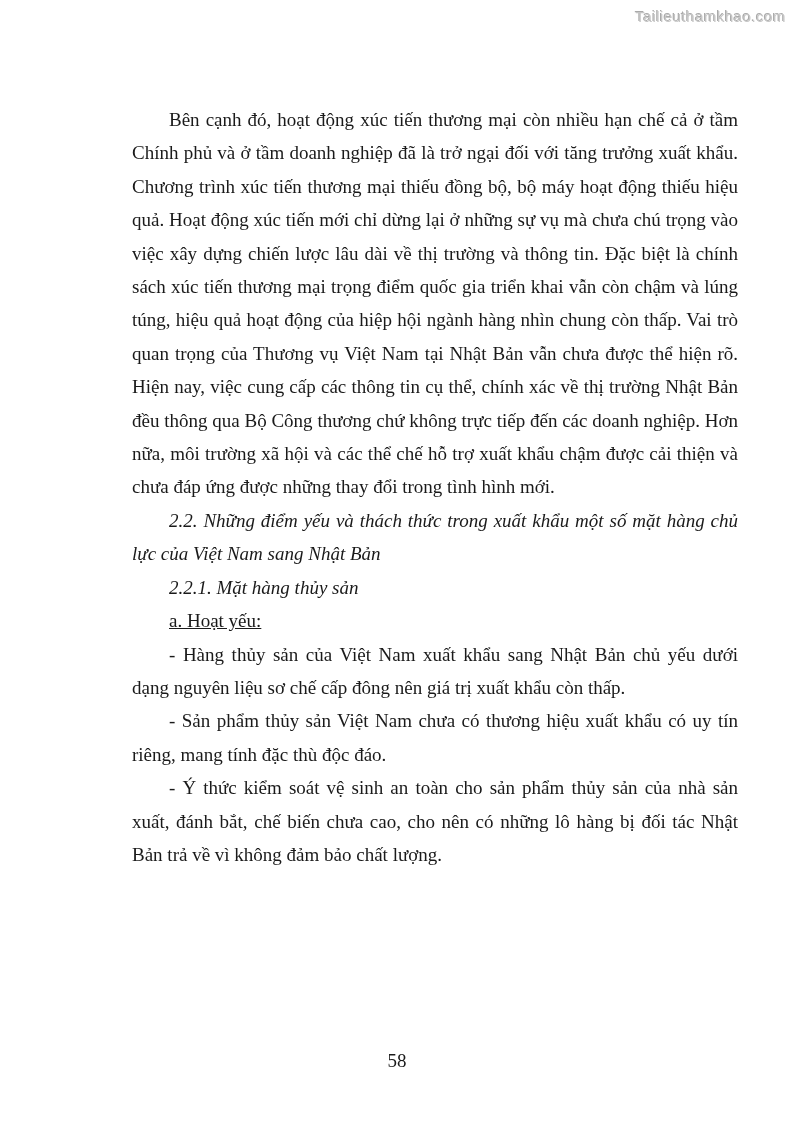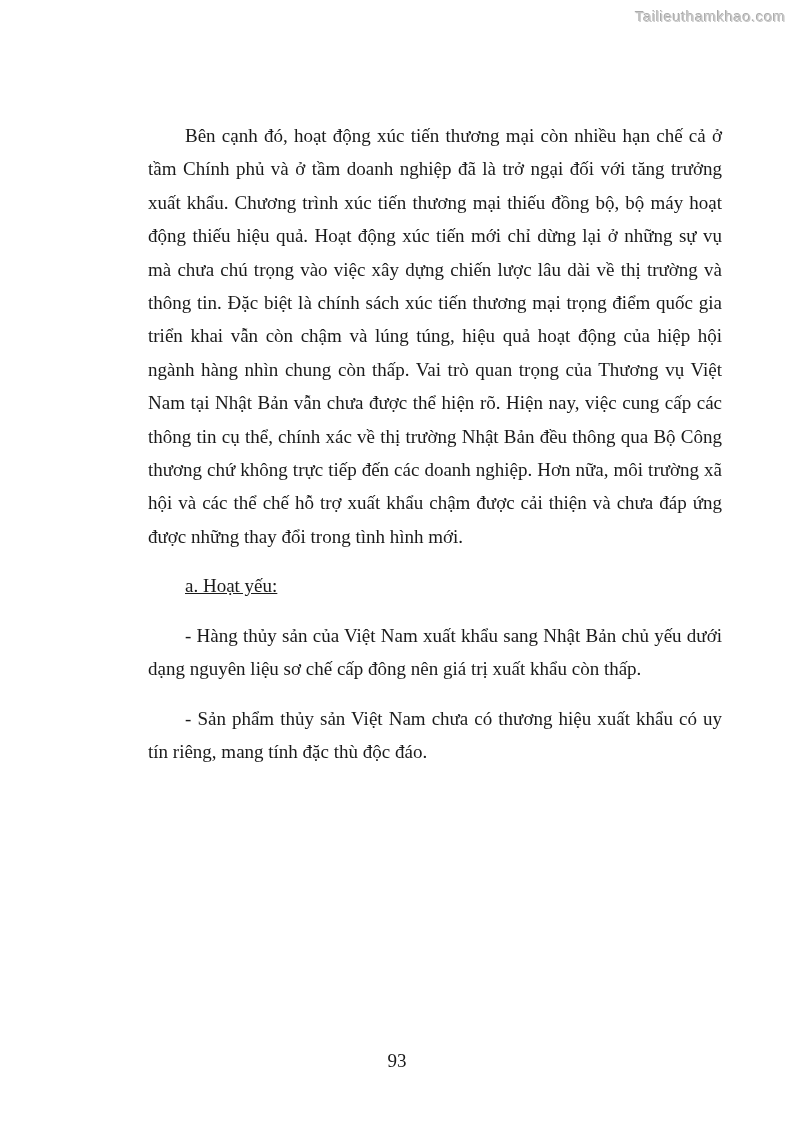--- a/index.html
+++ b/index.html
@@ -30,21 +30,21 @@
   .body-text {
     position: absolute;
     left: 132px;
     top: 103px;
     width: 606px;
     font-size: 19px;
     line-height: 33.4px;
     text-align: justify;
   }
   .body-text p, .body-text h2, .body-text h3 {
-    margin: 16px;
+    margin: 0;
     padding: 0;
     font-size: 19px;
     line-height: 33.4px;
     text-indent: 37px;
     font-weight: normal;
   }
   .heading-bold-italic {
     font-weight: bold;
     font-style: italic;
   }
@@ -69,28 +69,31 @@
 <body>
 
 <div class="page">
 
   <div class="watermark">Tailieuthamkhao.com</div>
 
   <div class="body-text">
 
     <p>Bên cạnh đó, hoạt động xúc tiến thương mại còn nhiều hạn chế cả ở tầm Chính phủ và ở tầm doanh nghiệp đã là trở ngại đối với tăng trưởng xuất khẩu. Chương trình xúc tiến thương mại thiếu đồng bộ, bộ máy hoạt động thiếu hiệu quả. Hoạt động xúc tiến mới chỉ dừng lại ở những sự vụ mà chưa chú trọng vào việc xây dựng chiến lược lâu dài về thị trường và thông tin. Đặc biệt là chính sách xúc tiến thương mại trọng điểm quốc gia triển khai vẫn còn chậm và lúng túng, hiệu quả hoạt động của hiệp hội ngành hàng nhìn chung còn thấp. Vai trò quan trọng của Thương vụ Việt Nam tại Nhật Bản vẫn chưa được thể hiện rõ. Hiện nay, việc cung cấp các thông tin cụ thể, chính xác về thị trường Nhật Bản đều thông qua Bộ Công thương chứ không trực tiếp đến các doanh nghiệp. Hơn nữa, môi trường xã hội và các thể chế hỗ trợ xuất khẩu chậm được cải thiện và chưa đáp ứng được những thay đổi trong tình hình mới.</p>
 
+    <h2 class="heading-bold-italic">2.2. Những điểm yếu và thách thức trong xuất khẩu một số mặt hàng chủ lực của Việt Nam sang Nhật Bản</h2>
 
+    <h3 class="heading-italic">2.2.1. Mặt hàng thủy sản</h3>
 
     <p class="subheading-underline">a. Hoạt yếu:</p>
 
     <p>- Hàng thủy sản của Việt Nam xuất khẩu sang Nhật Bản chủ yếu dưới dạng nguyên liệu sơ chế cấp đông nên giá trị xuất khẩu còn thấp.</p>
 
     <p>- Sản phẩm thủy sản Việt Nam chưa có thương hiệu xuất khẩu có uy tín riêng, mang tính đặc thù độc đáo.</p>
 
 
 
+    <p>- Ý thức kiểm soát vệ sinh an toàn cho sản phẩm thủy sản của nhà sản xuất, đánh bắt, chế biến chưa cao, cho nên có những lô hàng bị đối tác Nhật Bản trả về vì không đảm bảo chất lượng.</p>
 
   </div>
 
-  <div class="page-number">93</div>
+  <div class="page-number">58</div>
 
 </div>
 
 </body></html>

